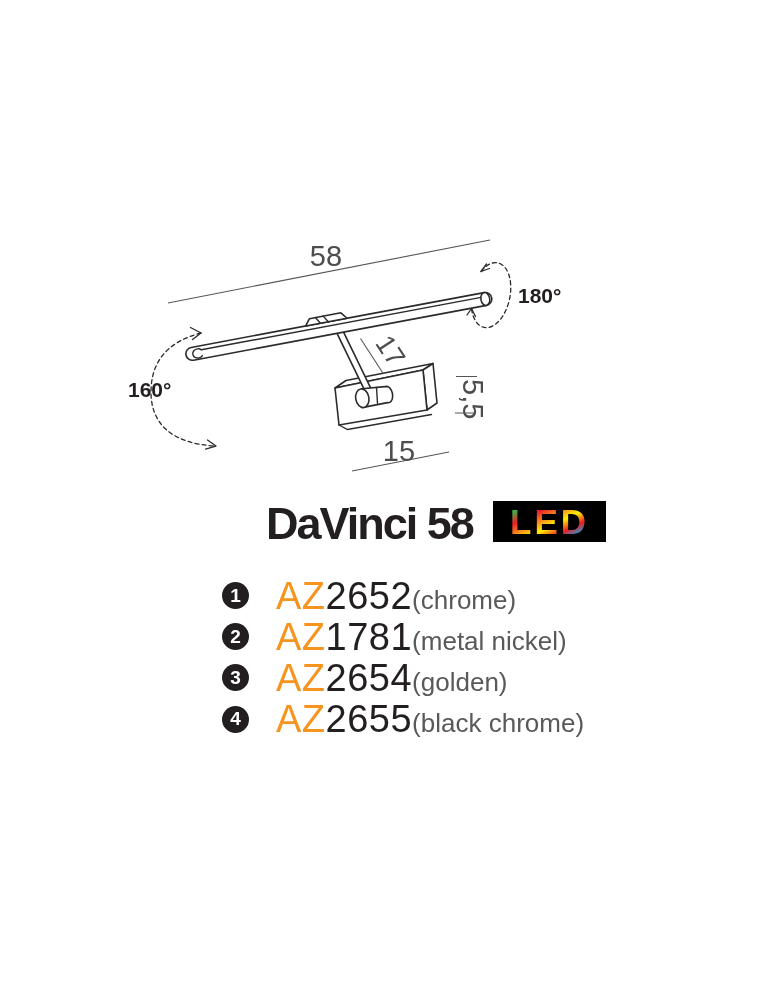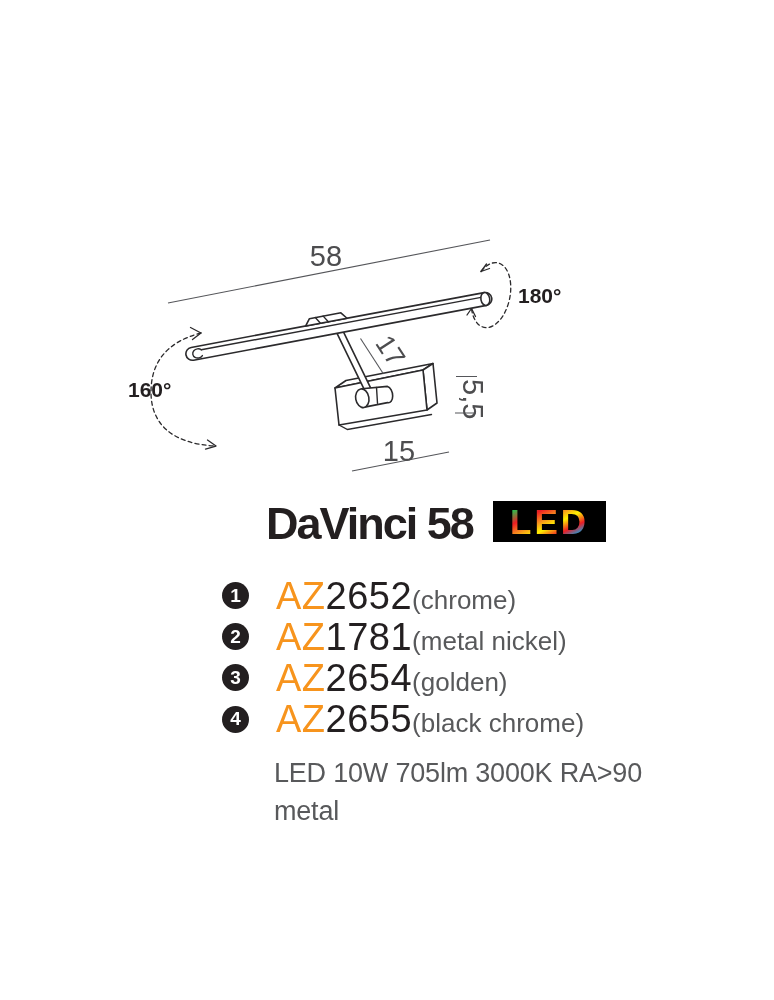--- a/index.html
+++ b/index.html
@@ -159,18 +159,14 @@
       <span class="vtext"><span class="vprefix">AZ</span><span class="vnumber">2654</span><span class="vfinish">(golden)</span></span>
     </div>
 
     <div class="variant-row">
       <span class="vnum">4</span>
       <span class="vtext"><span class="vprefix">AZ</span><span class="vnumber">2655</span><span class="vfinish">(black chrome)</span></span>
     </div>
 
   </div>
 
-  <div class="specs">
-    <div>LED 10W 705lm 3000K RA&gt;90</div>
-    <div>metal</div>
-  </div>
 
 </div>
 
 </body></html>

